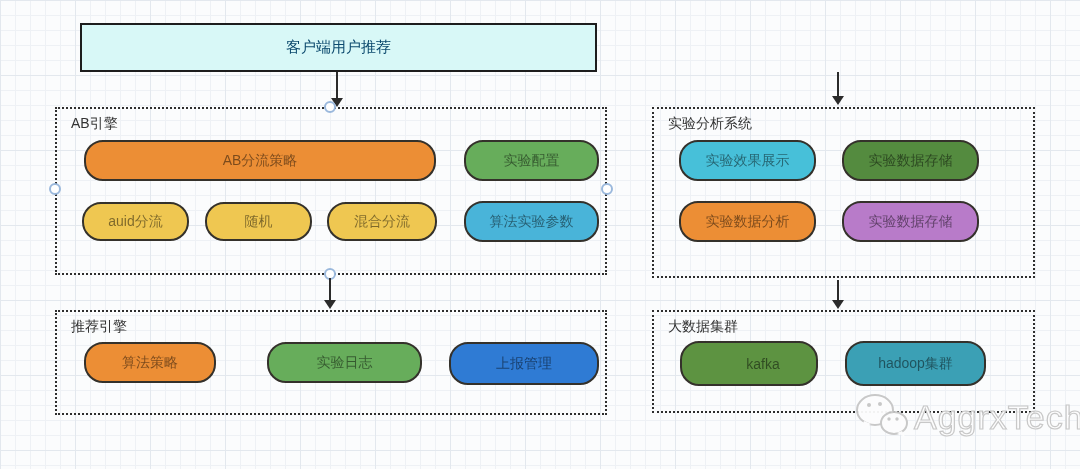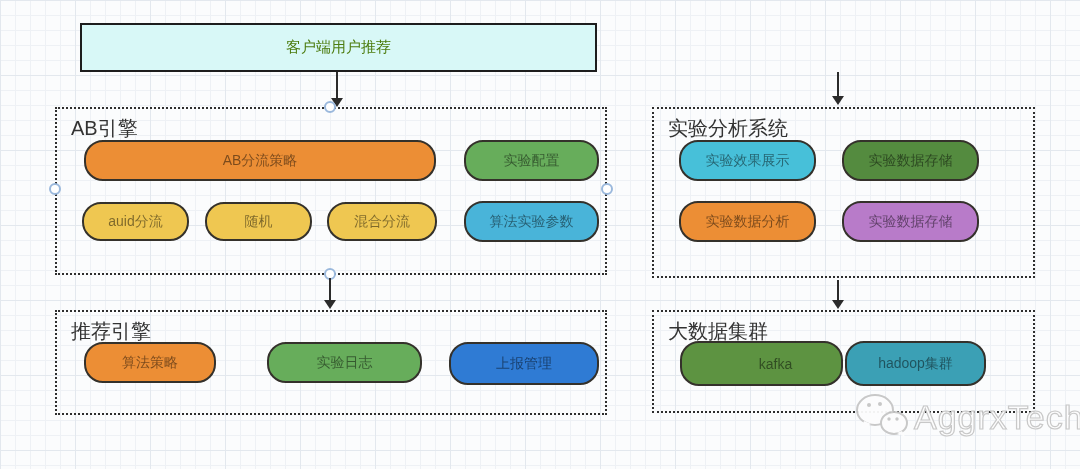--- a/index.html
+++ b/index.html
@@ -19,34 +19,34 @@
     background-size: 75px 75px, 75px 75px, 15px 15px, 15px 15px;
   }
 
   .source-box {
     position: absolute;
     border: 2px solid #1d1d1d;
     display: flex;
     align-items: center;
     justify-content: center;
     font-size: 15px;
-    color: #4d7c0f;
+    color: #0c4a6e;
     box-sizing: border-box;
   }
 
   .group {
     position: absolute;
     border: 2px dotted #2e2e2e;
     box-sizing: border-box;
   }
   .group-title {
     position: absolute;
     left: 14px;
     top: 6px;
-    font-size: 20px;
+    font-size: 14px;
     color: #333;
   }
 
   .node {
     position: absolute;
     border: 2px solid #34312b;
     border-radius: 19px;
     display: flex;
     align-items: center;
     justify-content: center;
@@ -171,21 +171,21 @@
     <div class="node" style="left: 188px; top: 92px; width: 137px; height: 41px; background-color: rgb(184, 123, 201); align-items: center;">
       <span>实验数据存储</span>
     </div>
   </div>
 
   <div class="arrow" style="left:837px; top:280px; height:20px;"></div>
 
   <div class="group" style="left:652px; top:310px; width:383px; height:103px;">
     <span class="group-title">大数据集群</span>
 
-    <div class="node" style="left: 26px; top: 29px; width: 163px; height: 45px; background-color: rgb(93, 147, 65); padding-left: 28px;">
+    <div class="node" style="left: 26px; top: 29px; width: 138px; height: 45px; background-color: rgb(93, 147, 65); padding-left: 28px;">
       <span>kafka</span>
     </div>
     <div class="node" style="left: 191px; top: 29px; width: 141px; height: 45px; background-color: rgb(59, 160, 181);">
       <span>hadoop集群</span>
     </div>
   </div>
 
   <div class="watermark">
     <span>
       <svg width="58" height="50" viewBox="0 0 58 50">

